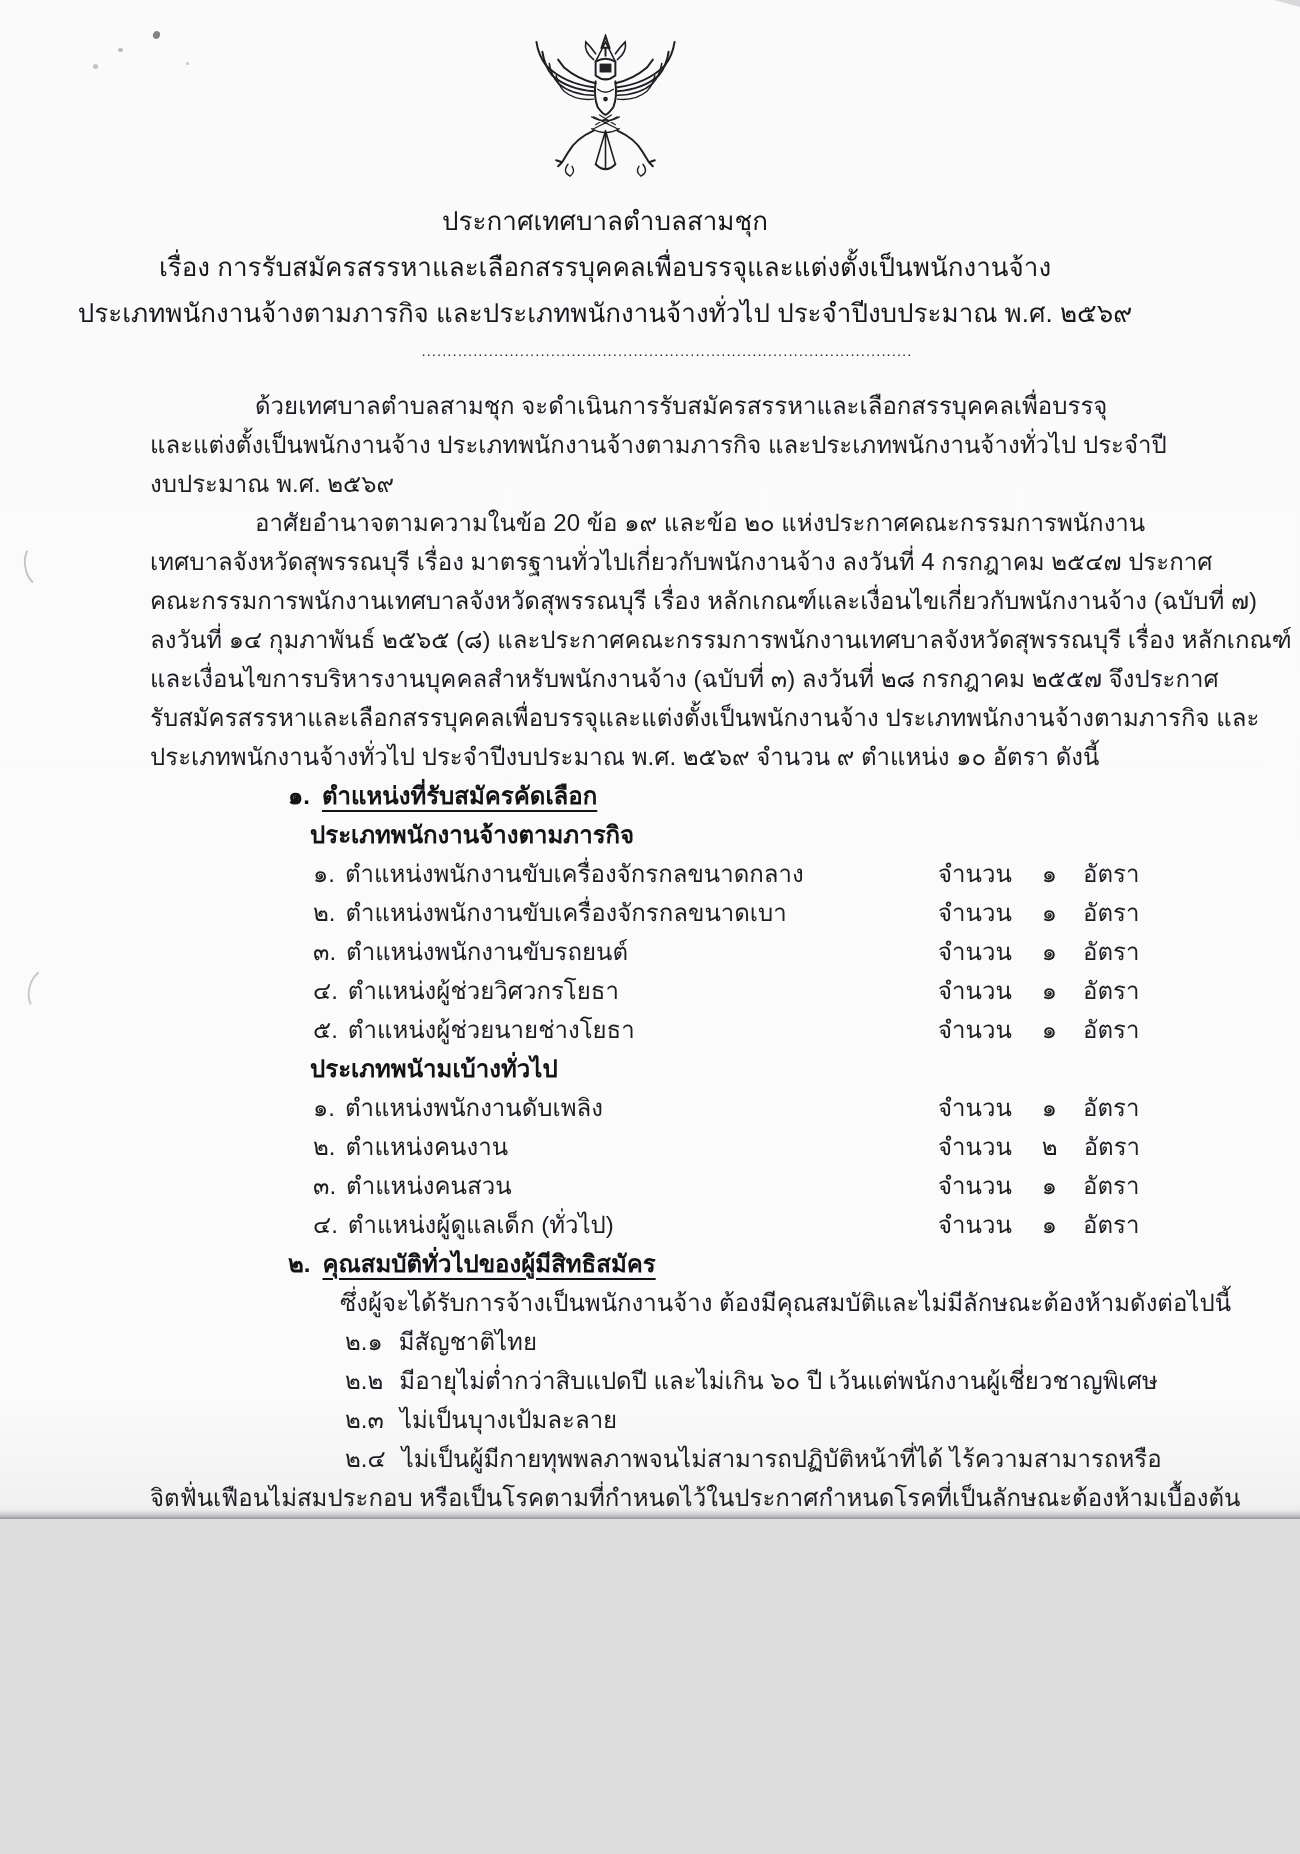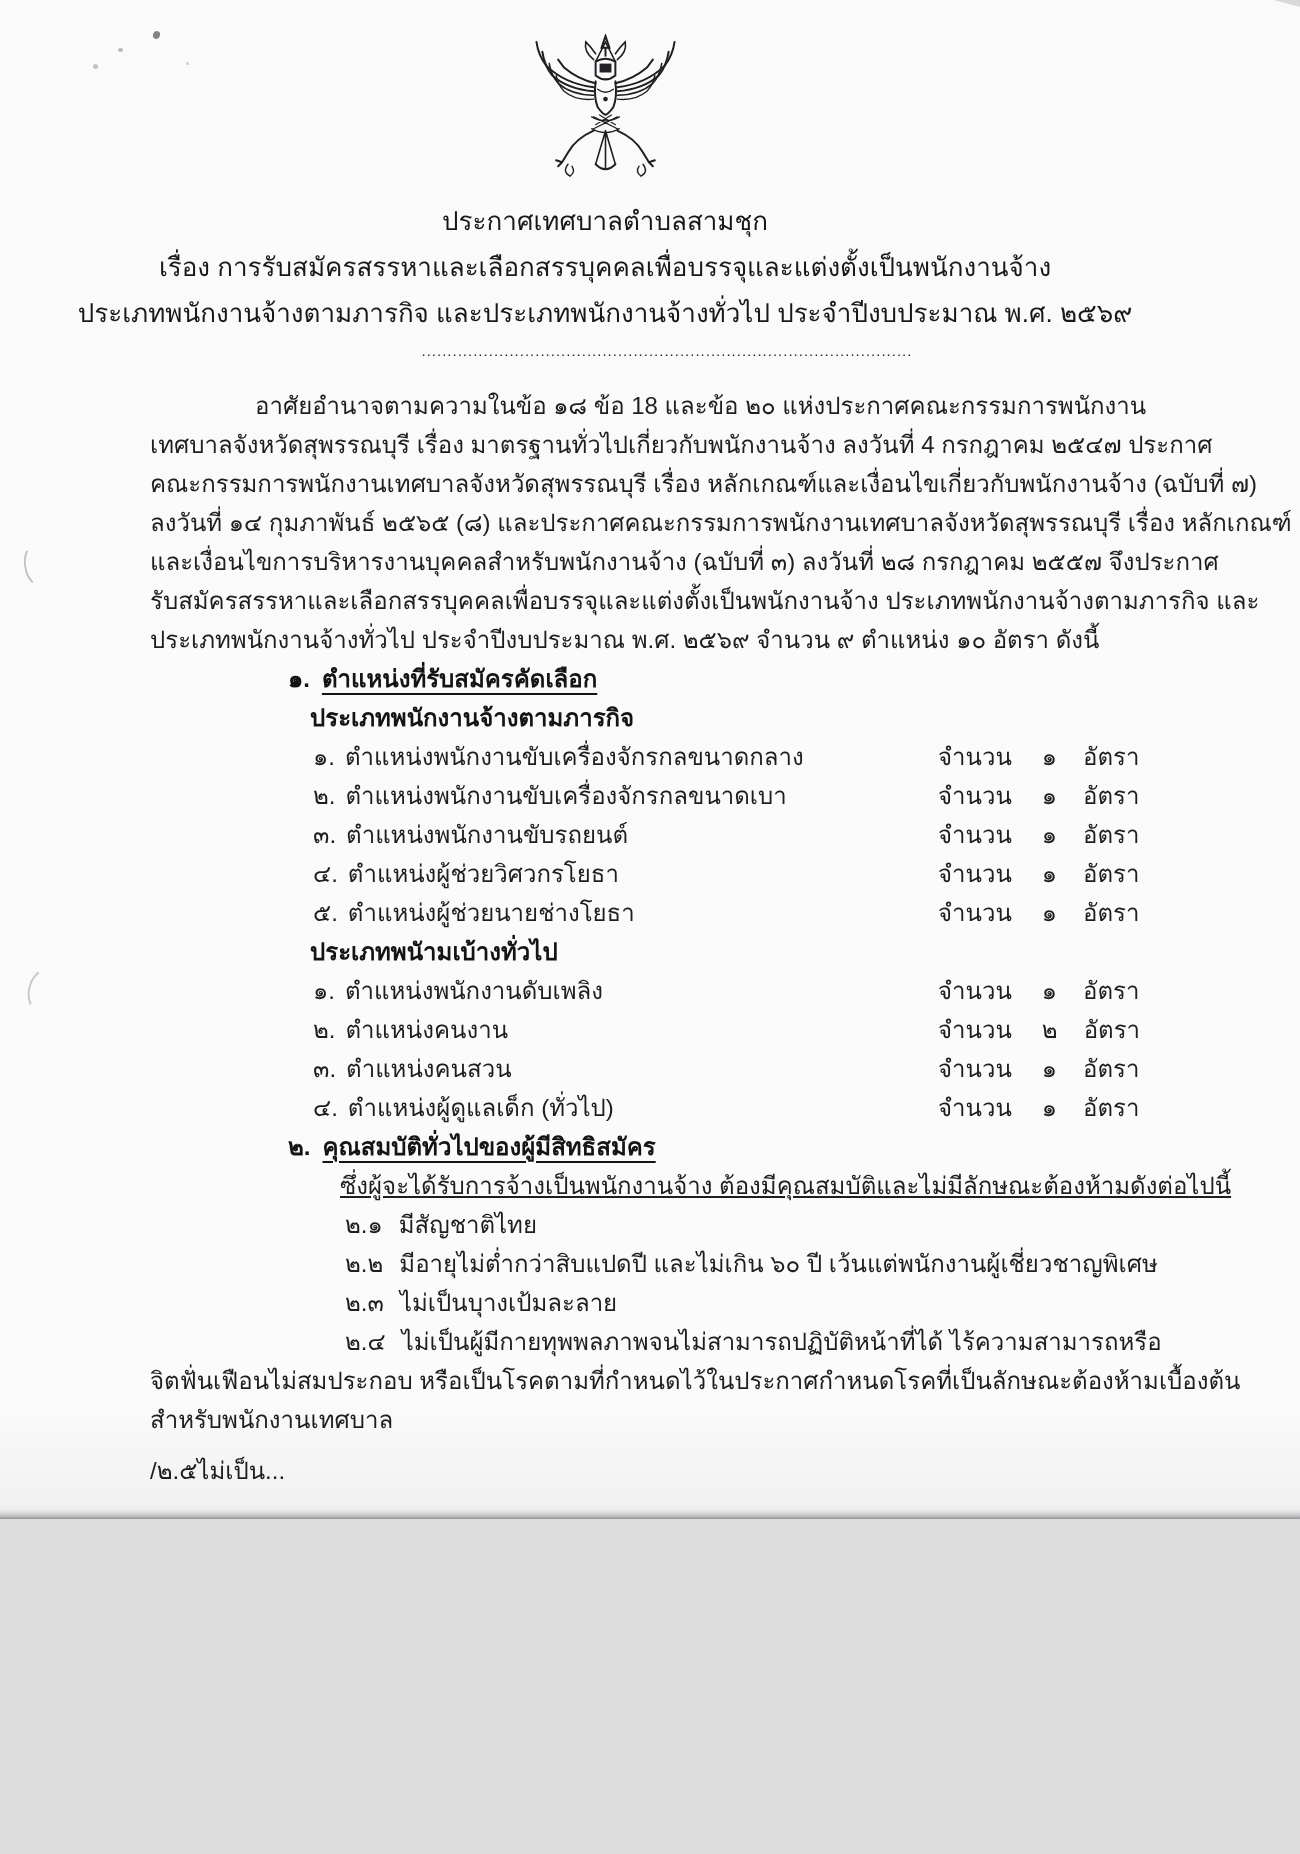--- a/index.html
+++ b/index.html
@@ -28,21 +28,21 @@
   .findent{padding-left:105px;}
   .sec-head{padding-left:138px;font-weight:bold;color:#141416;}
   .sec-no{margin-right:12px;}
   .sec-title{text-decoration:underline;text-underline-offset:6px;text-decoration-thickness:2px;text-align:center;}
   .group-head{padding-left:160px;font-weight:bold;color:#141416;}
   .pos-row{padding-left:163px;position:relative;}
   .pno{margin-right:10px;}
   .count{position:absolute;left:788px;top:0;white-space:nowrap;}
   .cnum{margin-left:30px;}
   .cunit{margin-left:26px;}
-  .intro-line{padding-left:190px;text-decoration:underline;}
+  .intro-line{padding-left:190px;}
   .clause-row{padding-left:195px;}
   .clause-no{margin-right:16px;}
   .cont-line{padding-left:0;}
   .footer-next{text-align:left;padding-right:6px;margin-top:12px;}
   
   .speck{position:absolute;border-radius:50%;}
   .sp1{left:153px;top:31px;width:7px;height:8px;background:#6f6f73;opacity:.85;transform:rotate(20deg);}
   .sp2{left:118px;top:48px;width:5px;height:4px;background:#b9b9bd;}
   .sp3{left:186px;top:62px;width:3px;height:3px;background:#c9c9cd;}
   .sp4{left:93px;top:64px;width:5px;height:5px;background:#ababaf;opacity:.7;}
@@ -111,22 +111,27 @@
   </div>
 
   <div class="title-block">
     <div class="tl">ประกาศเทศบาลตำบลสามชุก</div>
     <div class="tl">เรื่อง  การรับสมัครสรรหาและเลือกสรรบุคคลเพื่อบรรจุและแต่งตั้งเป็นพนักงานจ้าง</div>
     <div class="tl">ประเภทพนักงานจ้างตามภารกิจ และประเภทพนักงานจ้างทั่วไป  ประจำปีงบประมาณ พ.ศ. ๒๕๖๙</div>
     <div class="dotted">...............................................................................................</div>
   </div>
 
   <div class="bodytext">
+    <div id="p1">
+        <div class="tline findent">ด้วยเทศบาลตำบลสามชุก จะดำเนินการรับสมัครสรรหาและเลือกสรรบุคคลเพื่อบรรจุ</div>
+        <div class="tline">และแต่งตั้งเป็นพนักงานจ้าง ประเภทพนักงานจ้างตามภารกิจ และประเภทพนักงานจ้างทั่วไป ประจำปี</div>
+        <div class="tline">งบประมาณ พ.ศ. ๒๕๖๙</div>
+      </div>
     <div id="p2">
-        <div class="tline findent">อาศัยอำนาจตามความในข้อ ๑๘ ข้อ 18 และข้อ ๒๐ แห่งประกาศคณะกรรมการพนักงาน</div>
+        <div class="tline findent">อาศัยอำนาจตามความในข้อ 20 ข้อ ๑๙ และข้อ ๒๐ แห่งประกาศคณะกรรมการพนักงาน</div>
         <div class="tline">เทศบาลจังหวัดสุพรรณบุรี เรื่อง มาตรฐานทั่วไปเกี่ยวกับพนักงานจ้าง ลงวันที่ 4 กรกฎาคม ๒๕๔๗ ประกาศ</div>
         <div class="tline">คณะกรรมการพนักงานเทศบาลจังหวัดสุพรรณบุรี เรื่อง หลักเกณฑ์และเงื่อนไขเกี่ยวกับพนักงานจ้าง (ฉบับที่ ๗)</div>
         <div class="tline">ลงวันที่ ๑๔ กุมภาพันธ์ ๒๕๖๕ (๘) และประกาศคณะกรรมการพนักงานเทศบาลจังหวัดสุพรรณบุรี เรื่อง หลักเกณฑ์</div>
         <div class="tline">และเงื่อนไขการบริหารงานบุคคลสำหรับพนักงานจ้าง (ฉบับที่ ๓) ลงวันที่ ๒๘ กรกฎาคม ๒๕๕๗  จึงประกาศ</div>
         <div class="tline">รับสมัครสรรหาและเลือกสรรบุคคลเพื่อบรรจุและแต่งตั้งเป็นพนักงานจ้าง  ประเภทพนักงานจ้างตามภารกิจ และ</div>
         <div class="tline">ประเภทพนักงานจ้างทั่วไป ประจำปีงบประมาณ พ.ศ. ๒๕๖๙ จำนวน ๙  ตำแหน่ง  ๑๐  อัตรา ดังนี้</div>
       </div>
 
     <div class="tline sec-head">
       <span class="sec-no">๑.</span><span class="sec-title">ตำแหน่งที่รับสมัครคัดเลือก</span>

